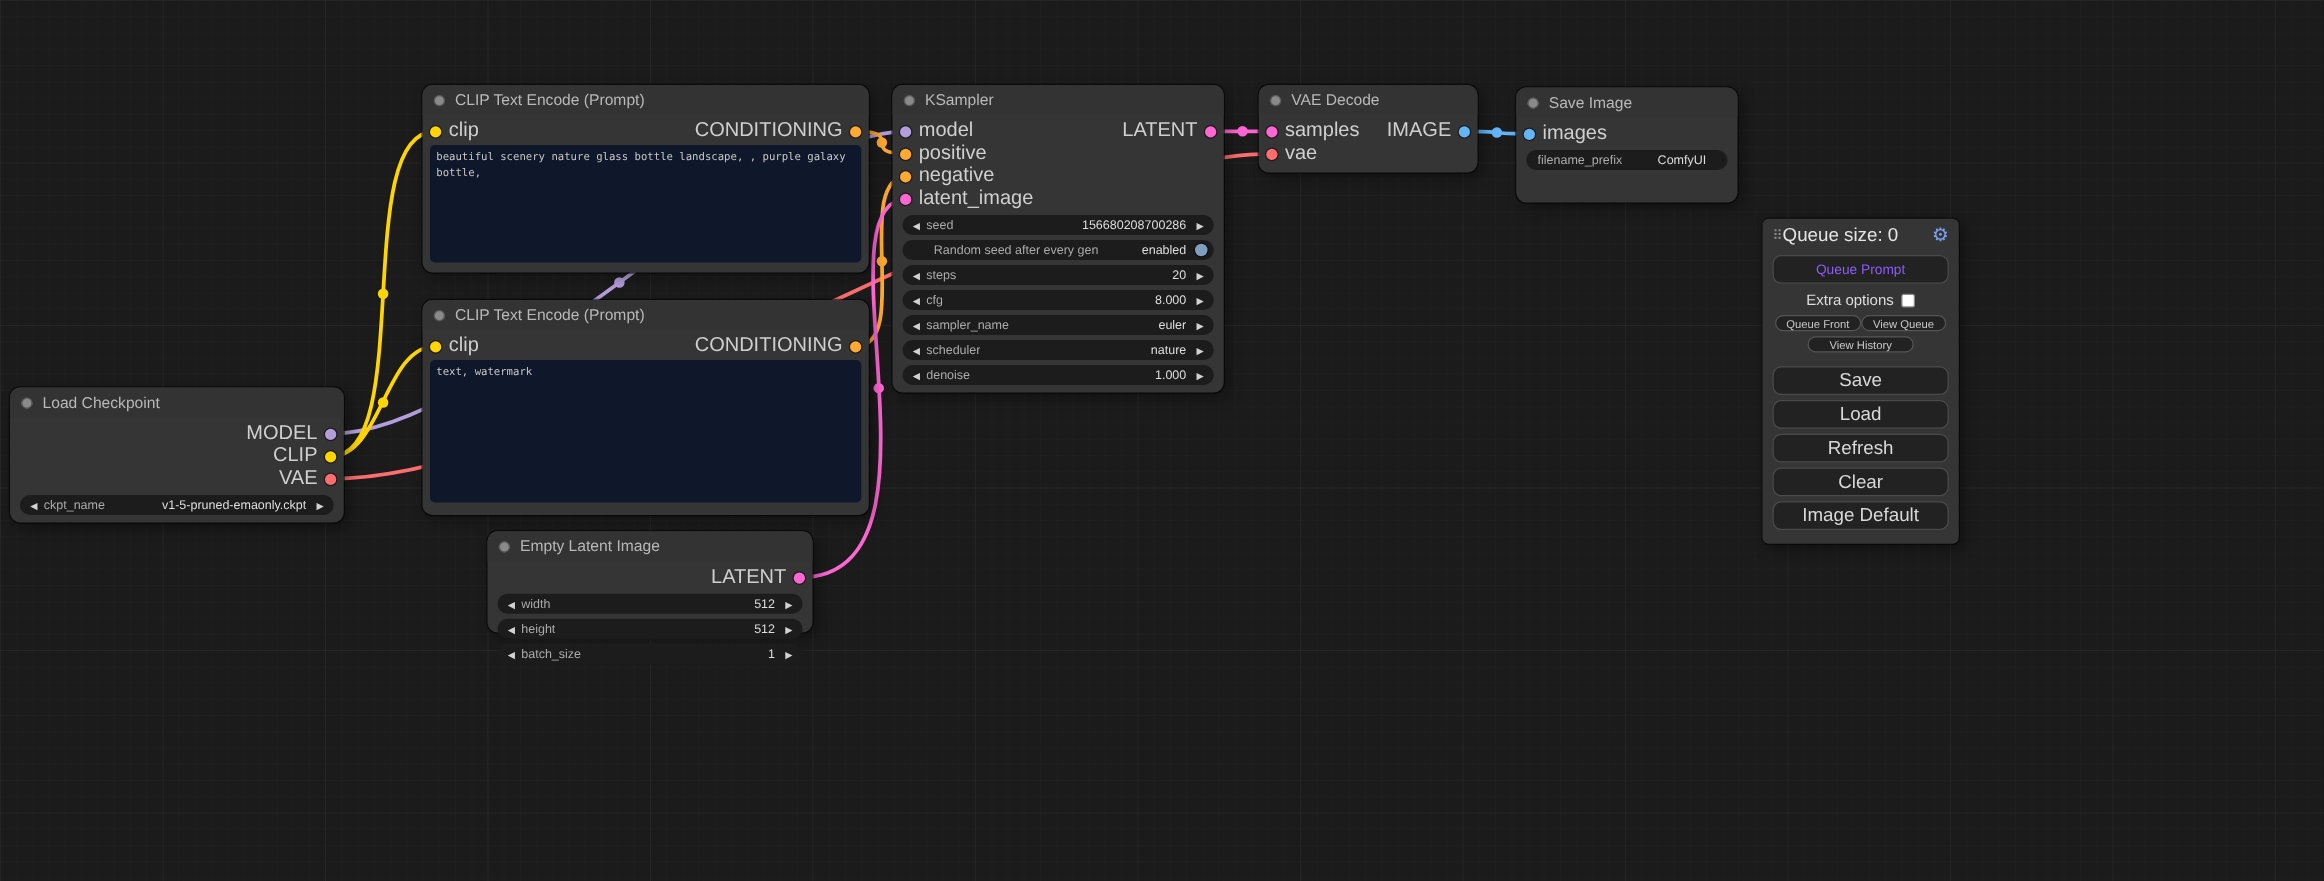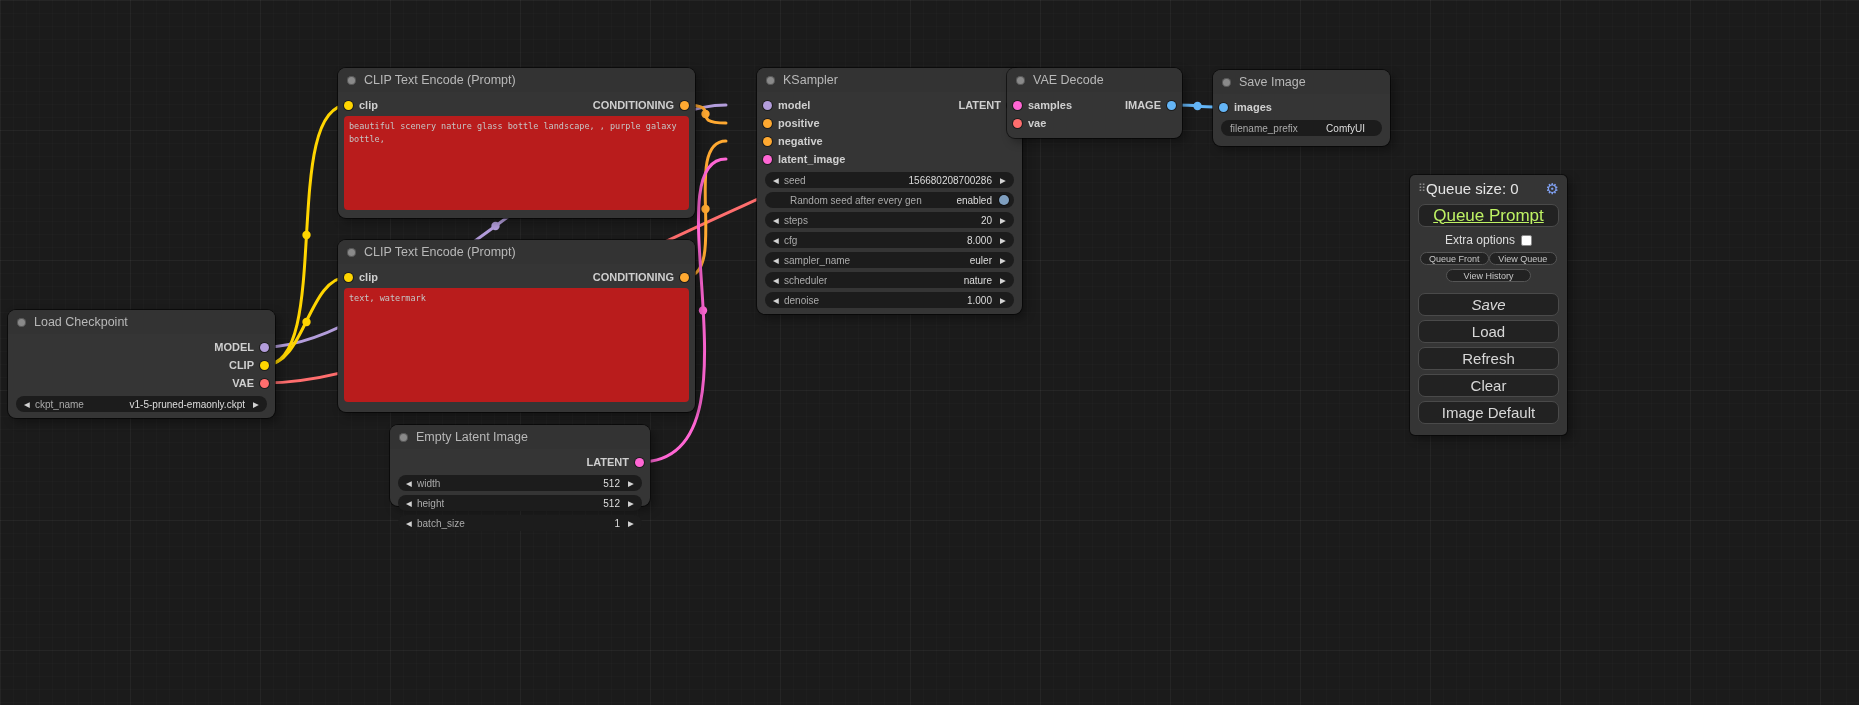--- a/index.html
+++ b/index.html
@@ -28,64 +28,64 @@
   }
   .tdot{ width:9px; height:9px; border-radius:50%; flex:0 0 auto; box-shadow:inset 0 0 0 1px rgba(0,0,0,.35); }
   .ttext{ font-size:12.5px; color:#b8b8b8; white-space:nowrap; }
 
   .slots{ padding-top:4px; }
   .srow{ display:flex; align-items:center; height:18px; padding:0 6px; }
   .srow.out-only{ justify-content:flex-end; }
   .srow.both{ justify-content:space-between; }
   .in-slot,.out-slot{ display:flex; align-items:center; gap:6px; }
   .dot{ width:9px; height:9px; border-radius:50%; box-shadow:0 0 0 1px rgba(0,0,0,.45); flex:0 0 auto; }
-  .slbl{ font-size:11px; color:#cfcfcf; white-space:nowrap;font-weight:bold; }
+  .slbl{ font-size:16px; color:#cfcfcf; white-space:nowrap; }
 
   .widgets{ padding:4px 8px 6px; display:flex; flex-direction:column; gap:4px; }
   .widget{
     height:16px; background:#1c1c1c; border-radius:8px;
     display:flex; align-items:center; padding:0 5px; font-size:10px; color:#c8c8c8; white-space:nowrap;
   }
   .warrow{ width:12px; text-align:center; font-size:7.5px; color:#d2d2d2; flex:0 0 auto; }
   .wlabel{ color:#aaaaaa; margin-left:2px; overflow:hidden; text-overflow:ellipsis; }
   .wvalue{ margin-left:auto; color:#dddddd; margin-right:5px; }
   .widget.toggle .wlabel{ margin-left:20px; }
   .widget.toggle .wvalue{ margin-right:2px; }
   .toggle-dot{ width:10px; height:10px; border-radius:50%; margin-left:5px; flex:0 0 auto; box-shadow:0 0 0 1px rgba(0,0,0,.4); }
   .widget.textw .wlabel{ margin-left:4px; }
   .widget.textw .wvalue{ margin-right:12px; }
 
   .prompt{
-    margin:2px 6px 1px; padding:4px 5px; background:#b91c1c; border-radius:4px;
+    margin:2px 6px 1px; padding:4px 5px; background:#0f172a; border-radius:4px;
     font-family:"DejaVu Sans Mono", monospace; font-size:8.5px; line-height:1.5;
     color:#c6c6c6; overflow:hidden; word-wrap:break-word;
   }
 
   
   .menu{
     position:absolute; left:1410px; top:175px; width:157px; z-index:3;
     background:#353535; border-radius:5px; padding-bottom:7px;
     box-shadow:0 0 0 1px rgba(0,0,0,.5), 4px 4px 10px rgba(0,0,0,.4);
   }
   .menu-header{ display:flex; align-items:center; padding:5px 8px 3px; }
   .drag{ color:#8a8a8a; font-size:11px; flex:0 0 auto; }
   .qsize{ flex:1; font-size:15px; color:#e5e5e5; }
   .gear{ font-size:15px; line-height:1; flex:0 0 auto; }
   .btn{
     display:block; width:141px; margin:0 8px 4px; height:23px;
     background:#222222; border:1px solid #4a4a4a; border-radius:7px;
     color:#d8d8d8; font-size:15px; font-family:inherit; cursor:pointer;
   }
-  .btn.primary{ margin:4px 8px 6px; color:#bef264; font-size:17px;text-decoration:underline; }
+  .btn.primary{ margin:4px 8px 6px; color:#8b5cf6; font-size:11px; }
   .extra-row{ display:flex; align-items:center; justify-content:center; gap:6px; font-size:12px; color:#dddddd; margin:2px 0 5px; }
   .checkbox{ width:11px; height:11px; background:#ffffff; border:1px solid #888; border-radius:2px; display:inline-block; }
   .small-row{ display:flex; gap:0; margin:0 10px 4px; }
   .small-row.center{ margin:0 36px 11px; }
   .btn.small{ flex:1; width:auto; margin:0; height:13px; font-size:9px; border-radius:8px; border:1px solid #555; color:#c8c8c8; padding:0; }
-  .btn.gap-top{ margin-top:8px;font-style:italic; }
+  .btn.gap-top{ margin-top:8px; }
 </style>
 </head>
 <body>
 
 <div class="canvas">
 
   <svg class="wires" width="1859" height="705" viewBox="0 0 1859 705">
     <g fill="none" stroke-width="3" stroke-linecap="round">
       <path d="M 265 347 C 395 347, 596 105, 726 105" stroke="#B39DDB"></path>
       <path d="M 265 365 C 333 365, 280 105, 348 105" stroke="#FFD500"></path>
@@ -213,21 +213,21 @@
       </div>
       <div class="widget combo">
         <span class="warrow">◀</span>
         <span class="wlabel">batch_size</span>
         <span class="wvalue">1</span>
         <span class="warrow">▶</span>
       </div>
     </div>
   </div>
 
-  <div class="node" style="left:757px; top:68px; width:265px; height:246px;">
+  <div class="node" style="left:714px; top:68px; width:265px; height:246px;">
     <div class="title">
       <span class="tdot" style="background: rgb(138, 138, 138);"></span>
       <span class="ttext">KSampler</span>
     </div>
     <div class="slots">
       <div class="srow both">
         <div class="in-slot">
           <span class="dot" style="background: rgb(179, 157, 219);"></span>
           <span class="slbl">model</span>
         </div>
@@ -318,21 +318,21 @@
       </div>
       <div class="srow">
         <div class="in-slot">
           <span class="dot" style="background: rgb(255, 110, 110);"></span>
           <span class="slbl">vae</span>
         </div>
       </div>
     </div>
   </div>
 
-  <div class="node" style="left:1213px; top:70px; width:177px; height:76px;">
+  <div class="node" style="left:1213px; top:70px; width:177px; height:92px;">
     <div class="title">
       <span class="tdot" style="background: rgb(138, 138, 138);"></span>
       <span class="ttext">Save Image</span>
     </div>
     <div class="slots">
       <div class="srow">
         <div class="in-slot">
           <span class="dot" style="background: rgb(100, 181, 246);"></span>
           <span class="slbl">images</span>
         </div>

